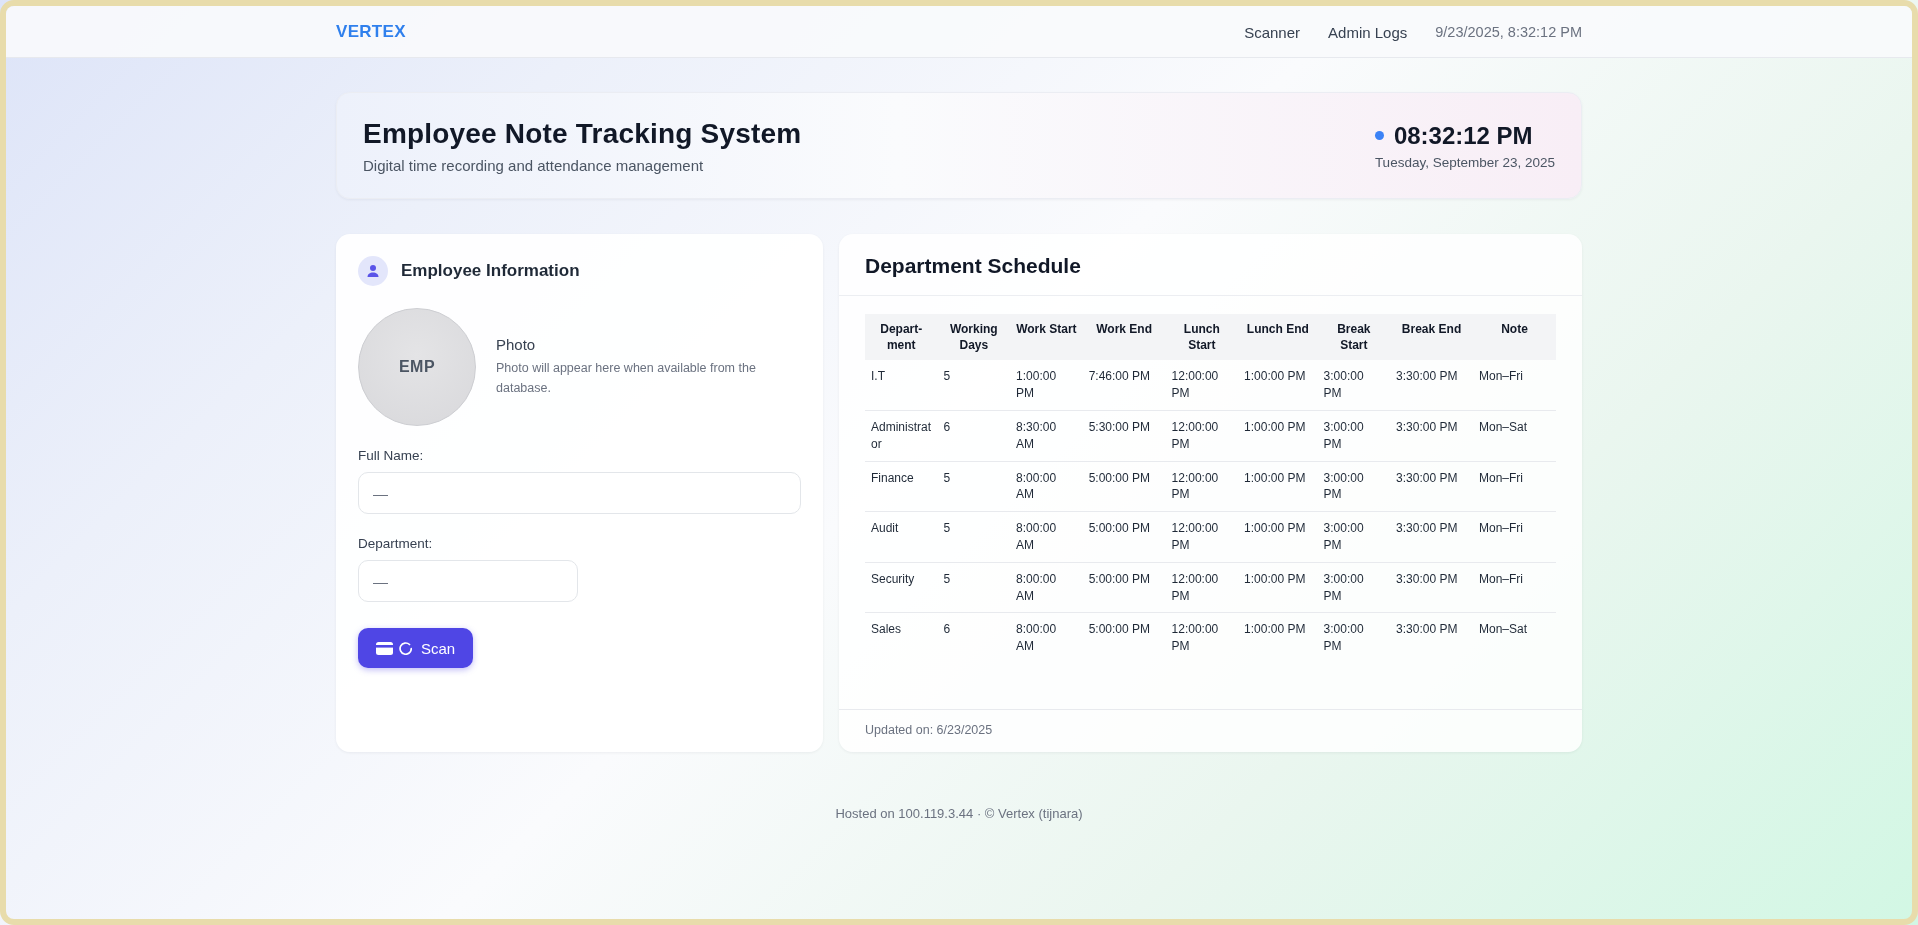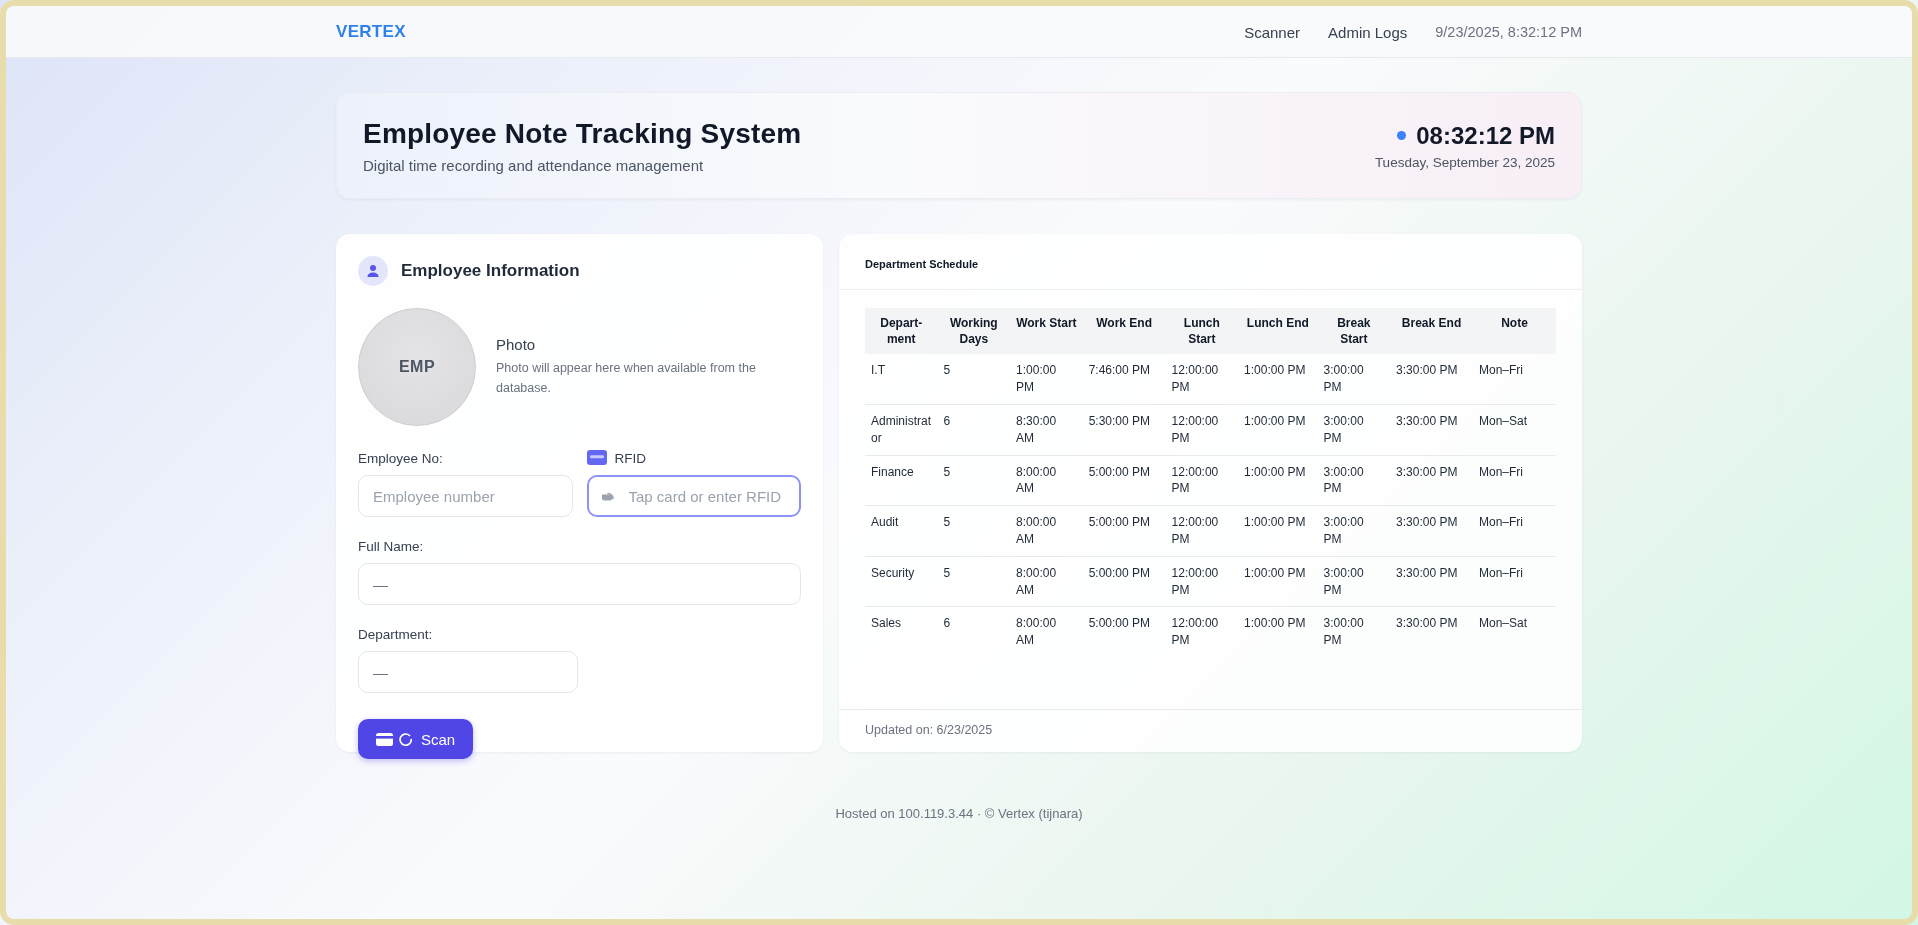--- a/index.html
+++ b/index.html
@@ -41,21 +41,21 @@
     height:107px;border-radius:14px;
     background:linear-gradient(90deg,#edf1fb 0%,#fafbfd 45%,#f8eef6 100%);
     border:1px solid #ebedf3;
     box-shadow:0 1px 3px rgba(16,24,40,.05);
     display:flex;align-items:center;justify-content:space-between;
     padding:0 26px;
   }
   .page-title{font-size:28px;font-weight:700;color:var(--text-dark);letter-spacing:.2px;}
   .page-subtitle{font-size:15px;color:#4b5563;margin-top:7px;}
   .clock-block{text-align:right;}
-  .clock-row{display:flex;align-items:center;justify-content:flex-end;gap:10px;}
+  .clock-row{display:flex;align-items:center;gap:10px;}
   .clock-dot{width:9px;height:9px;border-radius:50%;background:var(--dot);}
   .clock-time{font-size:24px;font-weight:700;color:var(--text-dark);}
   .clock-date{font-size:13.5px;color:#4b5563;margin-top:5px;}
 
   
   .columns{display:flex;gap:16px;margin-top:35px;align-items:flex-start;}
 
   
   .card{
     border-radius:14px;
@@ -103,21 +103,21 @@
     margin-top:26px;height:40px;padding:0 18px;border:none;border-radius:10px;
     background:var(--accent);color:#fff;font-size:15px;font-weight:500;
     display:inline-flex;align-items:center;gap:9px;cursor:pointer;
     box-shadow:0 2px 6px rgba(79,70,229,.35);
     font-family:"Liberation Sans","DejaVu Sans",sans-serif;
   }
 
   
   .sched-card{flex:1;height:518px;background:rgba(255,255,255,.84);display:flex;flex-direction:column;}
   .sched-head{padding:20px 26px 17px;border-bottom:1px solid #eceef2;}
-  .sched-title{font-size:11px;font-weight:600;color:var(--text-dark);}
+  .sched-title{font-size:21px;font-weight:600;color:var(--text-dark);}
   .sched-body{padding:18px 26px 0;flex:1;overflow:hidden;}
   table{width:100%;border-collapse:collapse;table-layout:fixed;}
   thead th{
     background:#f3f4f6;text-align:center;font-size:12px;font-weight:700;color:var(--text-dark);
     padding:7px 6px;line-height:1.35;vertical-align:top;
   }
   tbody td{
     font-size:12px;color:#1f2937;padding:8px 6px;line-height:1.4;
     vertical-align:top;border-bottom:1px solid var(--line);
     overflow-wrap:break-word;word-break:break-word;
@@ -175,46 +175,20 @@
       </div>
 
       <div class="photo-row">
         <div class="photo-circle">EMP</div>
         <div>
           <div class="photo-label">Photo</div>
           <div class="photo-desc">Photo will appear here when available from the database.</div>
         </div>
       </div>
 
-      <div class="form-grid">
-        <div>
-          <div class="field-label">Employee No:</div>
-          <input class="text-input" type="text" placeholder="Employee number" style="">
-        </div>
-        <div>
-          <div class="field-label">
-            <span>
-              <svg width="20" height="15" viewBox="0 0 20 15">
-                  <rect x="0" y="0" width="20" height="15" rx="3" fill="#6467f2"></rect>
-                  <rect x="3" y="5.2" width="14" height="3" rx="1.2" fill="#c8cbfb"></rect>
-                </svg>
-            </span>
-            <span>RFID</span>
-          </div>
-          <div class="rfid-wrap">
-            <span class="rfid-tap-icon">
-              <svg width="18" height="18" viewBox="0 0 18 18">
-                  <path d="M3 7.5h8a2 2 0 0 1 2 2v2a2 2 0 0 1-2 2H5a2 2 0 0 1-2-2z" fill="#9ca3af"></path>
-                  <path d="M9 6.5a5 5 0 0 1 5 5" stroke="#9ca3af" stroke-width="1.6" fill="none" stroke-linecap="round"></path>
-                </svg>
-            </span>
-            <input class="text-input rfid-input" type="text" placeholder="Tap card or enter RFID" style="">
-          </div>
-        </div>
-      </div>
 
       <div class="block-field">
         <div class="field-label">Full Name:</div>
         <div class="value-box">—</div>
       </div>
 
       <div class="block-field">
         <div class="field-label">Department:</div>
         <div class="value-box half">—</div>
       </div>

